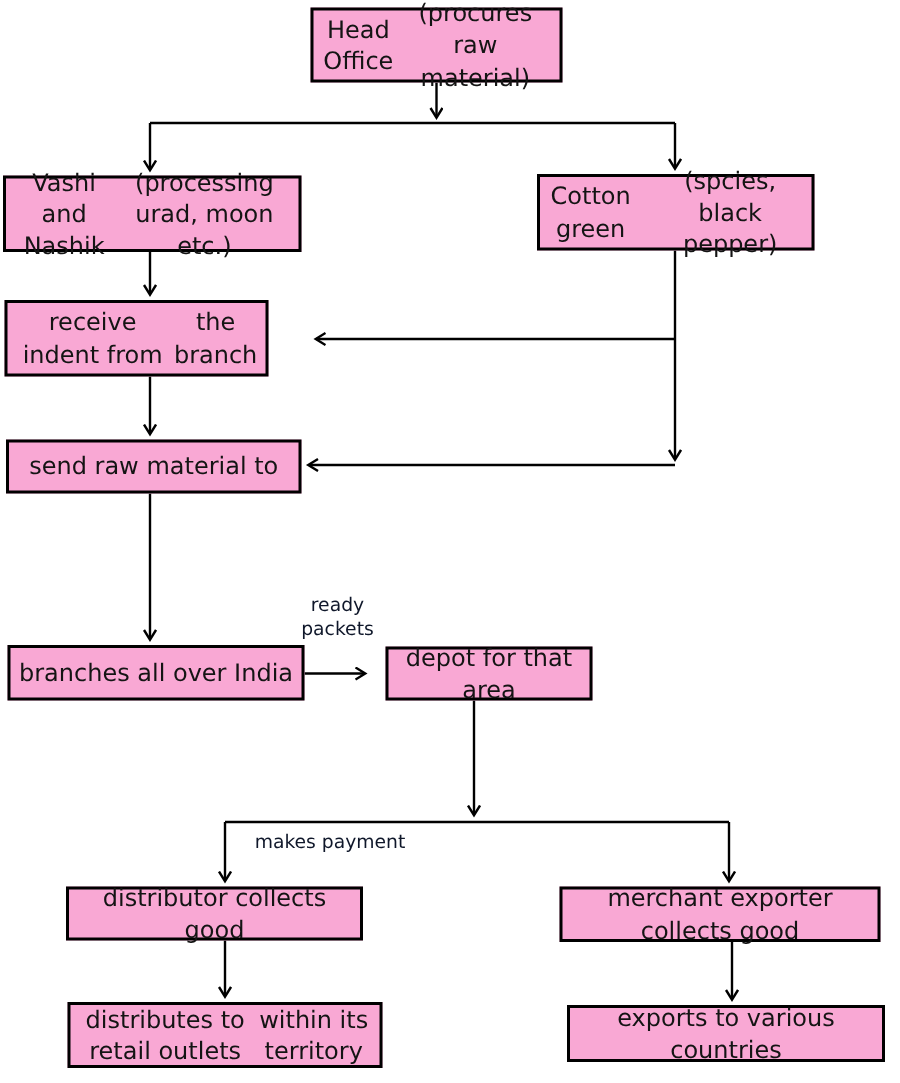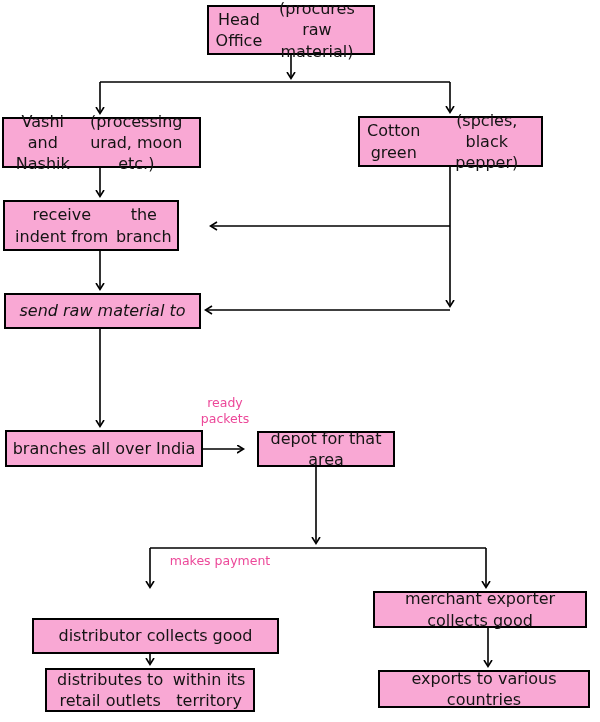--- a/index.html
+++ b/index.html
@@ -32,21 +32,21 @@
     font-size: 16px;
     line-height: 1.32;
     color: #141414;
     padding: 2px 4px;
   }
   .edge-label {
     position: absolute;
     text-align: center;
     font-size: 12.5px;
     line-height: 1.3;
-    color: #ec4899;
+    color: #0f172a;
     white-space: nowrap;
   }
 </style>
 </head>
 <body>
 
 <div class="canvas">
 
   <svg class="connectors" viewBox="0 0 600 722" xmlns="http://www.w3.org/2000/svg">
     <defs>
@@ -94,33 +94,33 @@
   <div class="node" style="left:358px; top:116px; width:185px; height:51px;gap:13px;">
     <span>Cotton green</span>
     <span>(spcies, black pepper)</span>
   </div>
 
   <div class="node" style="left:3px; top:200px; width:176px; height:51px;">
     <span>receive indent from</span>
     <span>the branch</span>
   </div>
 
-  <div class="node" style="left:4px; top:293px; width:197px; height:36px;font-style:italic;">
+  <div class="node" style="left:4px; top:293px; width:197px; height:36px;">
     <span>send raw material to</span>
   </div>
 
   <div class="node" style="left:5px; top:430px; width:198px; height:37px;">
     <span>branches all over India</span>
   </div>
 
   <div class="node" style="left:257px; top:431px; width:138px; height:36px;">
     <span>depot for that area</span>
   </div>
 
-  <div class="node" style="left:32px; top:591px; width:247px; height:36px;margin-top:27px;">
+  <div class="node" style="left:44px; top:591px; width:198px; height:36px;">
     <span>distributor collects good</span>
   </div>
 
   <div class="node" style="left:373px; top:591px; width:214px; height:37px;justify-content:center;">
     <span>merchant exporter collects good</span>
   </div>
 
   <div class="node" style="left:45px; top:668px; width:210px; height:44px;">
     <span>distributes to retail outlets</span>
     <span>within its territory</span>

